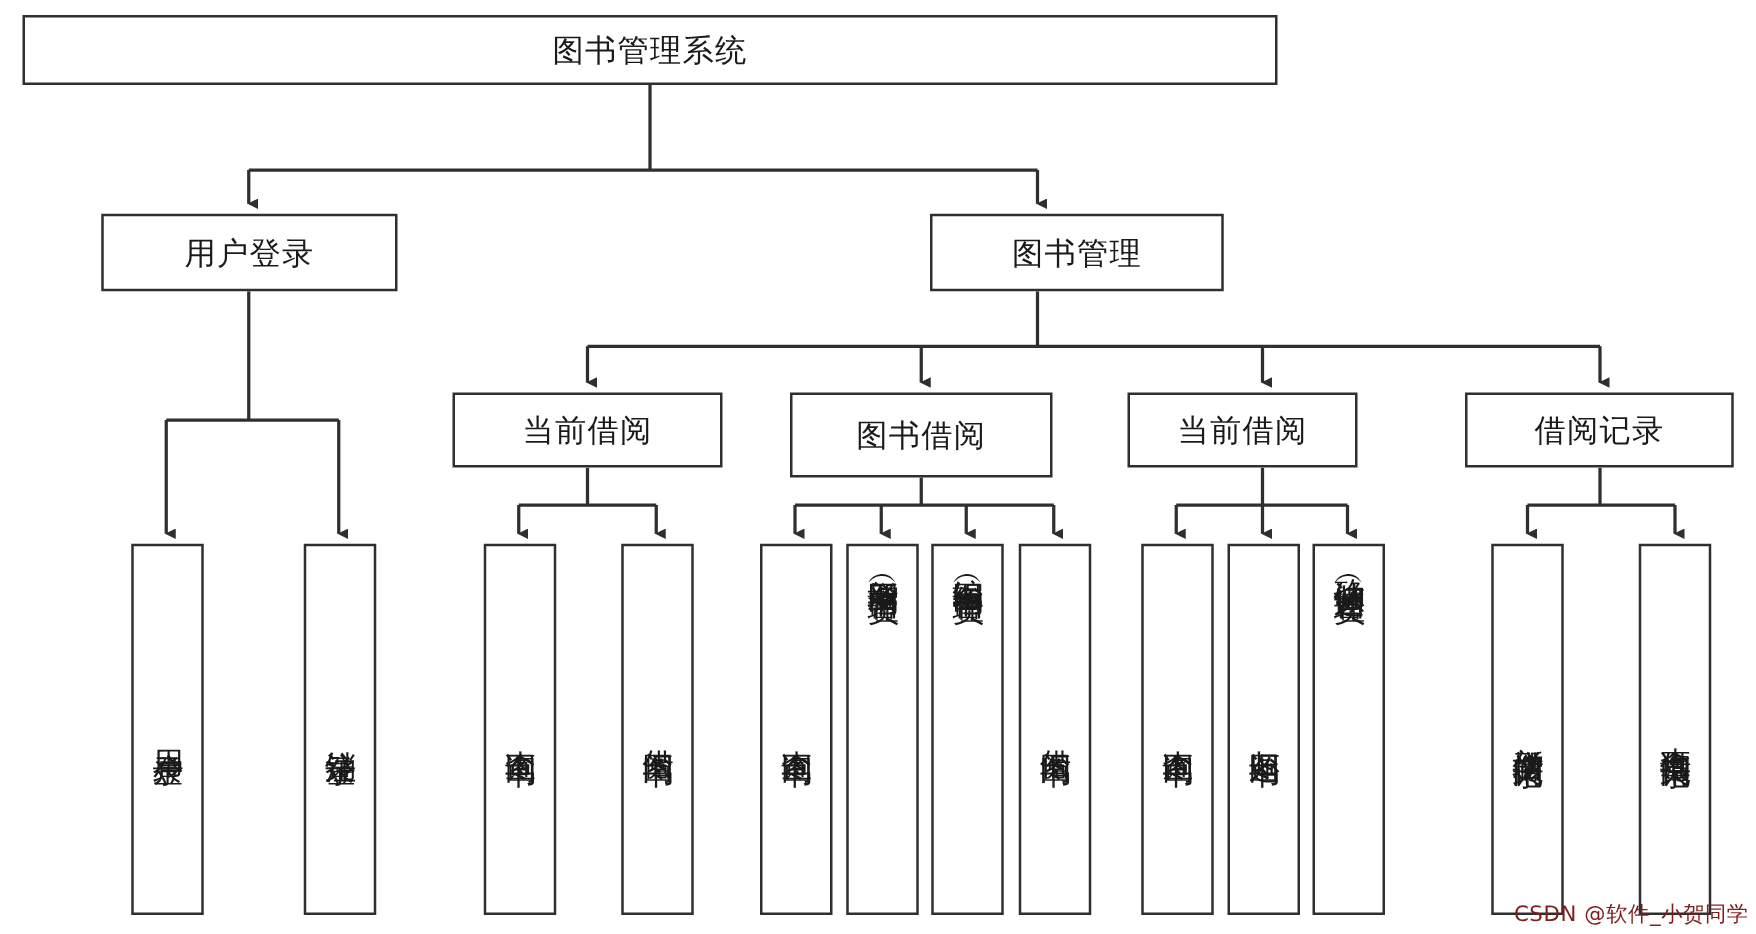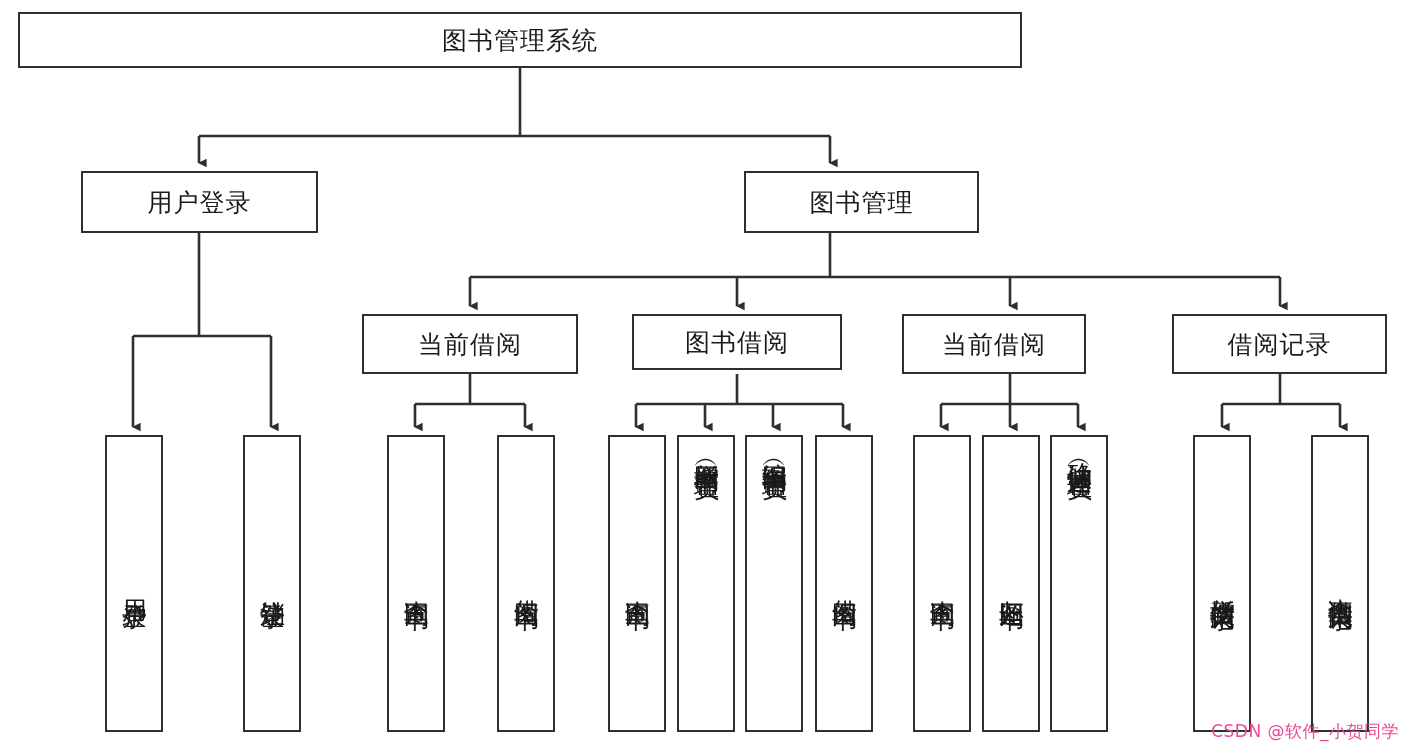--- a/index.html
+++ b/index.html
@@ -43,21 +43,21 @@
     white-space:nowrap;
     overflow:hidden;
   }
   .node.v.mid{justify-content:center;}
 
   #watermark{
     position:absolute;
     right:6px;
     bottom:4px;
     font-size:17px;
-    color:#ec4899;
+    color:#7f1d1d;
     letter-spacing:0.5px;
     white-space:nowrap;
     user-select:none;
   }
 </style>
 </head>
 <body>
 
 <div id="stage">
 
@@ -112,21 +112,21 @@
   </svg>
 
   <div class="node h root" style="left:18px;top:12px;width:1004px;height:56px;">图书管理系统</div>
 
   <div class="node h" style="left:81px;top:171px;width:237px;height:62px;">用户登录</div>
 
   <div class="node h" style="left:712px;top:171px;width:235px;height:62px;margin-left:32px;">图书管理</div>
 
   <div class="node h" style="left:362px;top:314px;width:216px;height:60px;">当前借阅</div>
 
-  <div class="node h" style="left:632px;top:314px;width:210px;height:56px;">图书借阅</div>
+  <div class="node h" style="left:632px;top:314px;width:210px;height:68px;">图书借阅</div>
 
   <div class="node h" style="left:902px;top:314px;width:184px;height:60px;">当前借阅</div>
 
   <div class="node h" style="left:1172px;top:314px;width:215px;height:60px;">借阅记录</div>
 
   <div class="node v mid" style="left:105px;top:435px;width:58px;height:297px;">用户登录</div>
 
   <div class="node v mid" style="left:243px;top:435px;width:58px;height:297px;">注销登录</div>
 
   <div class="node v mid" style="left:387px;top:435px;width:58px;height:297px;">查询图书</div>

